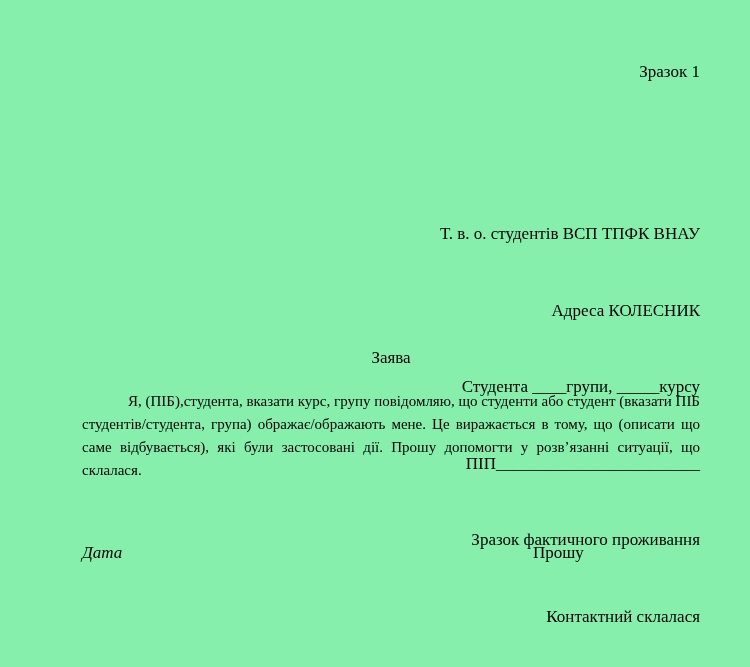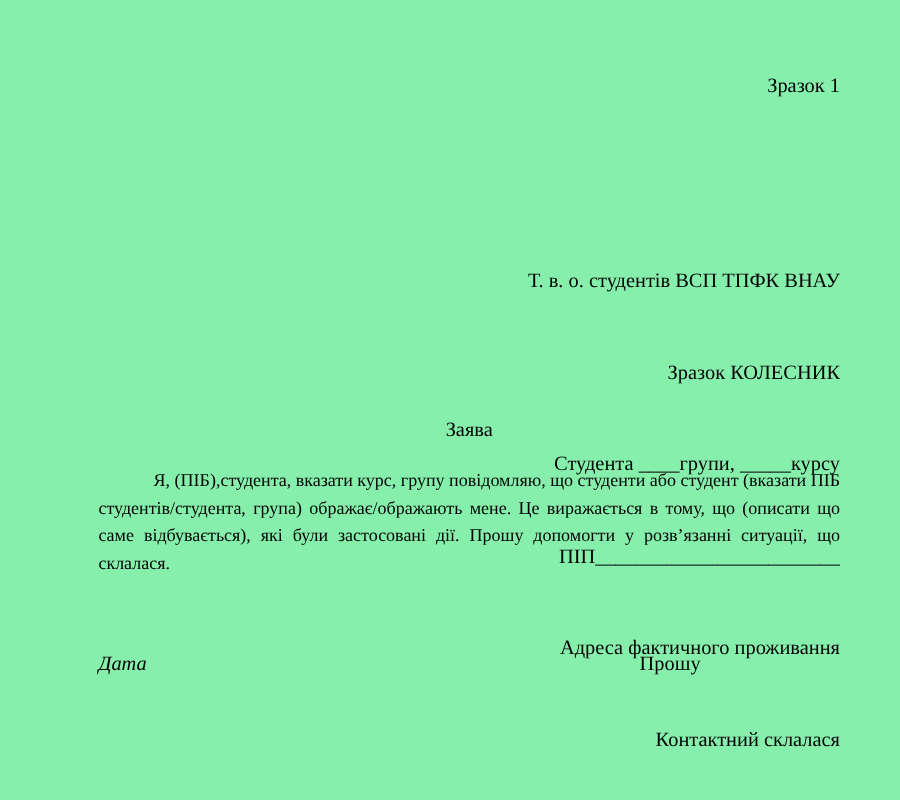--- a/index.html
+++ b/index.html
@@ -77,24 +77,24 @@
 </style>
 </head>
 <body>
 
 <div class="page">
 
   <div class="sample-label">Зразок 1</div>
 
   <div class="recipient-block">
     <div>Т. в. о. студентів ВСП ТПФК ВНАУ</div>
-    <div>Зразок КОЛЕСНИК</div>
+    <div>Адреса КОЛЕСНИК</div>
     <div>Студента ____групи, _____курсу</div>
     <div>ПІП________________________</div>
-    <div>Адреса фактичного проживання</div>
+    <div>Зразок фактичного проживання</div>
     <div>Контактний склалася</div>
   </div>
 
   <div class="doc-title">Заява</div>
 
   <div class="doc-body">Я, (ПІБ),студента, вказати курс, групу повідомляю, що студенти або студент (вказати ПІБ студентів/студента, група) ображає/ображають мене. Це виражається в тому, що (описати що саме відбувається), які були застосовані дії. Прошу допомогти у розв’язанні ситуації, що склалася.</div>
 
   <div class="footer-row">
     <span class="date-label">Дата</span>
     <span class="signature-label">Прошу</span>

